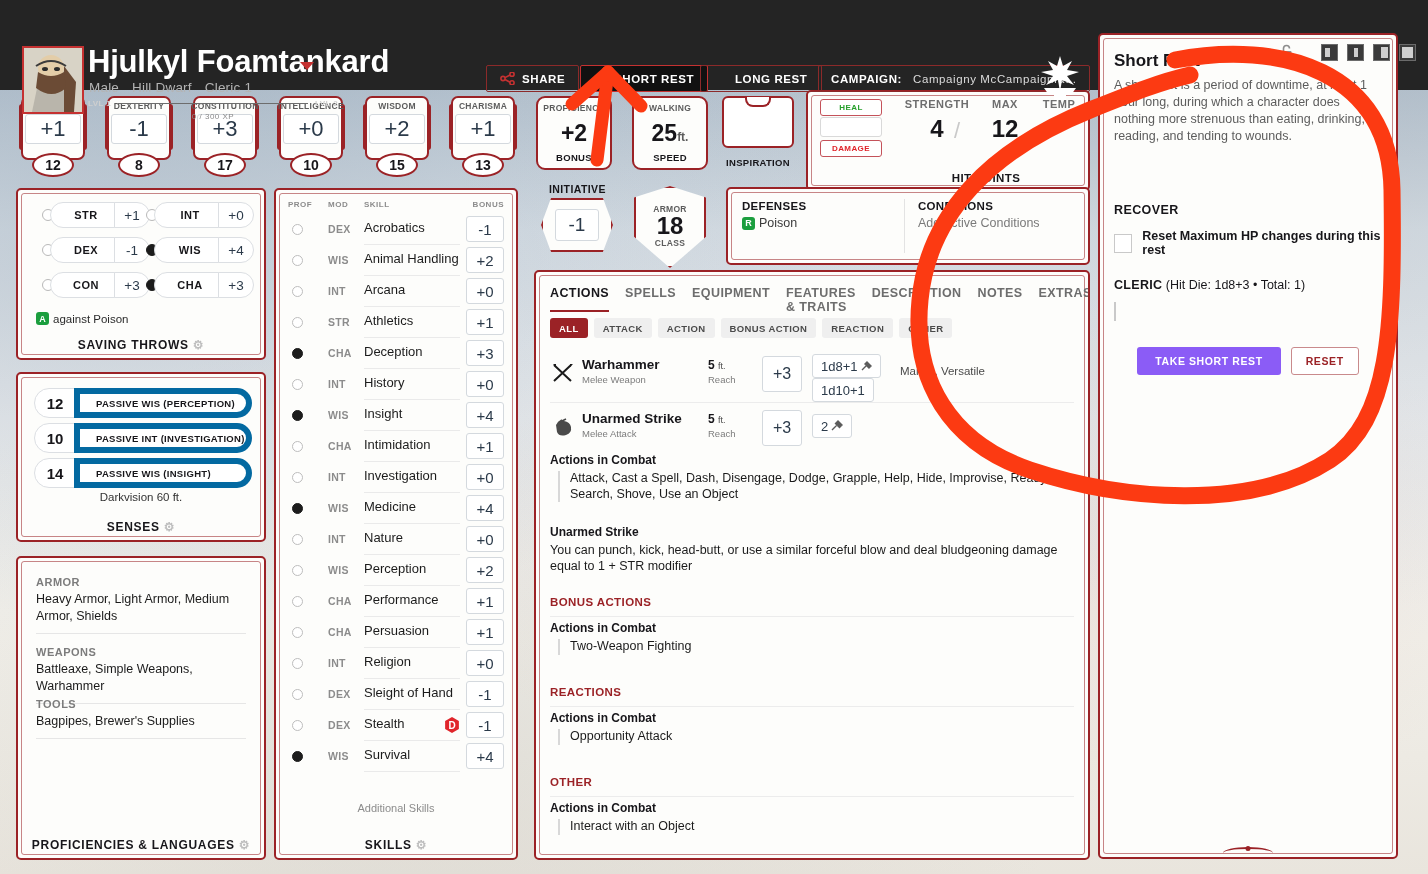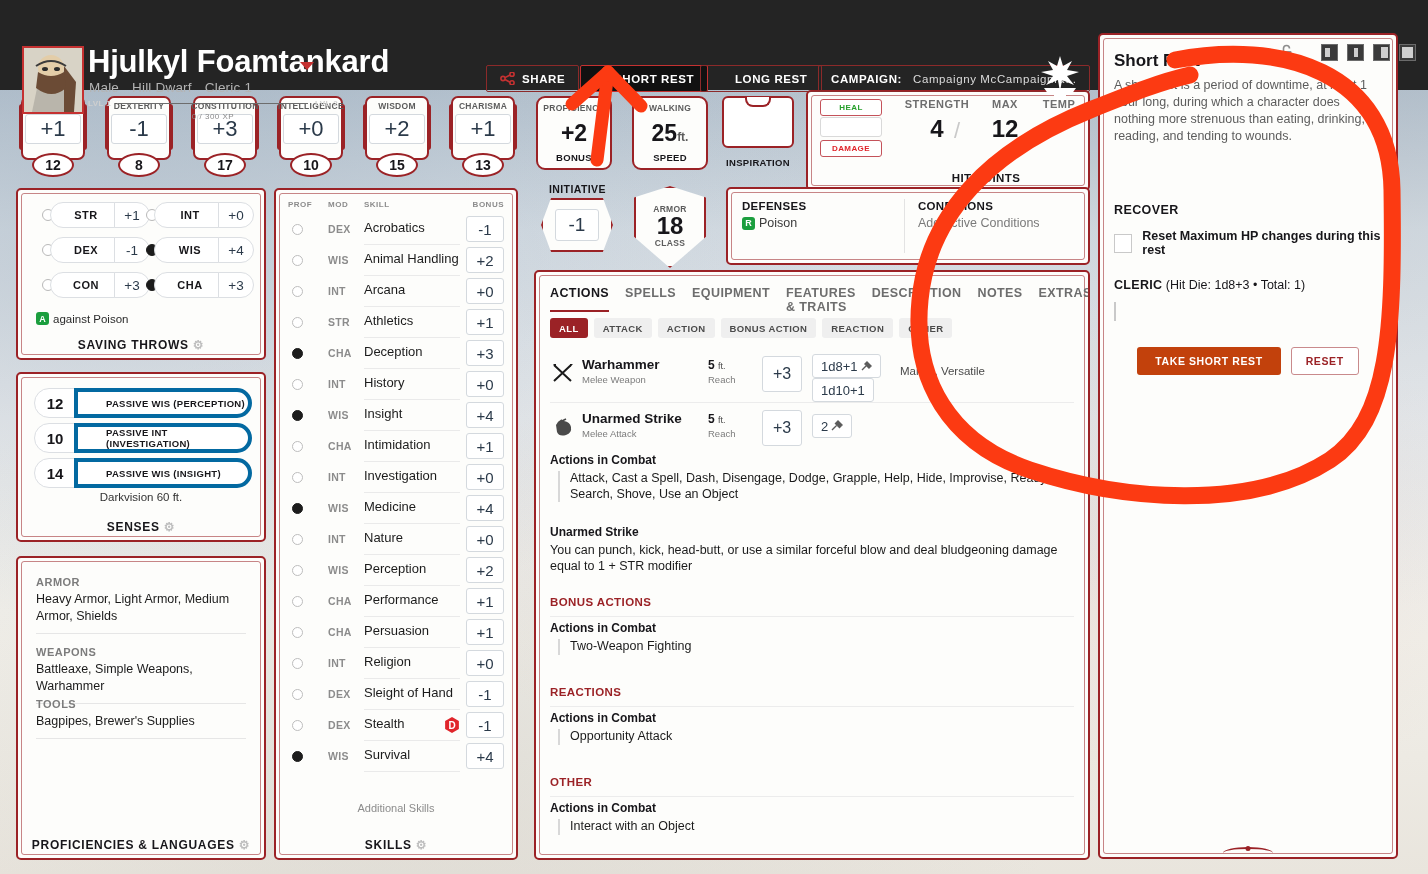--- a/index.html
+++ b/index.html
@@ -253,22 +253,22 @@
   .sensepanel { left: 16px; top: 372px; width: 250px; height: 170px; }
   .sense-row { position: absolute; left: 16px; width: 218px; height: 30px; }
   .sense-row .num {
     position: absolute; left: 0; top: 0; width: 42px; height: 30px;
     border: 1px solid #dcdfe3; border-radius: 15px 0 0 15px; background: #fff;
     display: flex; align-items: center; justify-content: center;
     font-size: 15px; font-weight: bold; color: #17161a;
   }
   .sense-row .txt {
     position: absolute; left: 40px; top: 0; right: 0; height: 30px;
-    border: 4px solid #0369a1; border-radius: 0 15px 15px 0; background: #fff;
-    display: flex; align-items: center; padding-left: 28px;
+    border: 6px solid #0369a1; border-radius: 0 15px 15px 0; background: #fff;
+    display: flex; align-items: center; padding-left: 16px;
     font-size: 9.5px; font-weight: bold; color: #17161a; letter-spacing: .3px;
   }
   .sense-extra {
     position: absolute; left: 0; right: 0; top: 117px; text-align: center;
     font-size: 11.5px; color: #333;
   }
 
   
   .profpanel { left: 16px; top: 556px; width: 250px; height: 304px; }
   .prof-sec { position: absolute; left: 18px; right: 18px; }
@@ -347,21 +347,21 @@
   .rest-desc { position: absolute; left: 14px; right: 16px; top: 42px; font-size: 12.5px; color: #5c5c5c; line-height: 17px; }
   .rest-recover { position: absolute; left: 14px; top: 168px; font-size: 12.5px; font-weight: bold; color: #17161a; letter-spacing: .4px; }
   .rest-check1 { position: absolute; left: 14px; top: 194px; display: flex; align-items: center; gap: 10px; }
   .cbox { width: 19px; height: 19px; border: 1px solid #c9c9c9; background: #fff; }
   .rest-check1 .lb { font-size: 12.5px; font-weight: bold; color: #17161a; }
   .rest-cleric { position: absolute; left: 14px; top: 243px; font-size: 12.5px; color: #17161a; }
   .rest-cleric b { font-weight: bold; letter-spacing: .3px; }
   .rest-hd { position: absolute; left: 14px; top: 268px; }
   .rest-btns { position: absolute; left: 0; right: 0; top: 312px; display: flex; justify-content: center; gap: 10px; }
   .btn-take {
-    background: #c2410c; color: #fff; border: none; border-radius: 3px;
+    background: #8b5cf6; color: #fff; border: none; border-radius: 3px;
     height: 28px; padding: 0 18px; font-size: 10.5px; font-weight: bold; letter-spacing: .6px; cursor: pointer;
     font-family: "Liberation Sans", sans-serif;
   }
   .btn-reset {
     background: #fff; color: #9b2226; border: 1px solid #c98a8c; border-radius: 3px;
     height: 28px; padding: 0 14px; font-size: 10.5px; font-weight: bold; letter-spacing: .6px; cursor: pointer;
     font-family: "Liberation Sans", sans-serif;
   }
   .rest-handle {
     position: absolute; left: 50%; transform: translateX(-50%); bottom: -2px;

